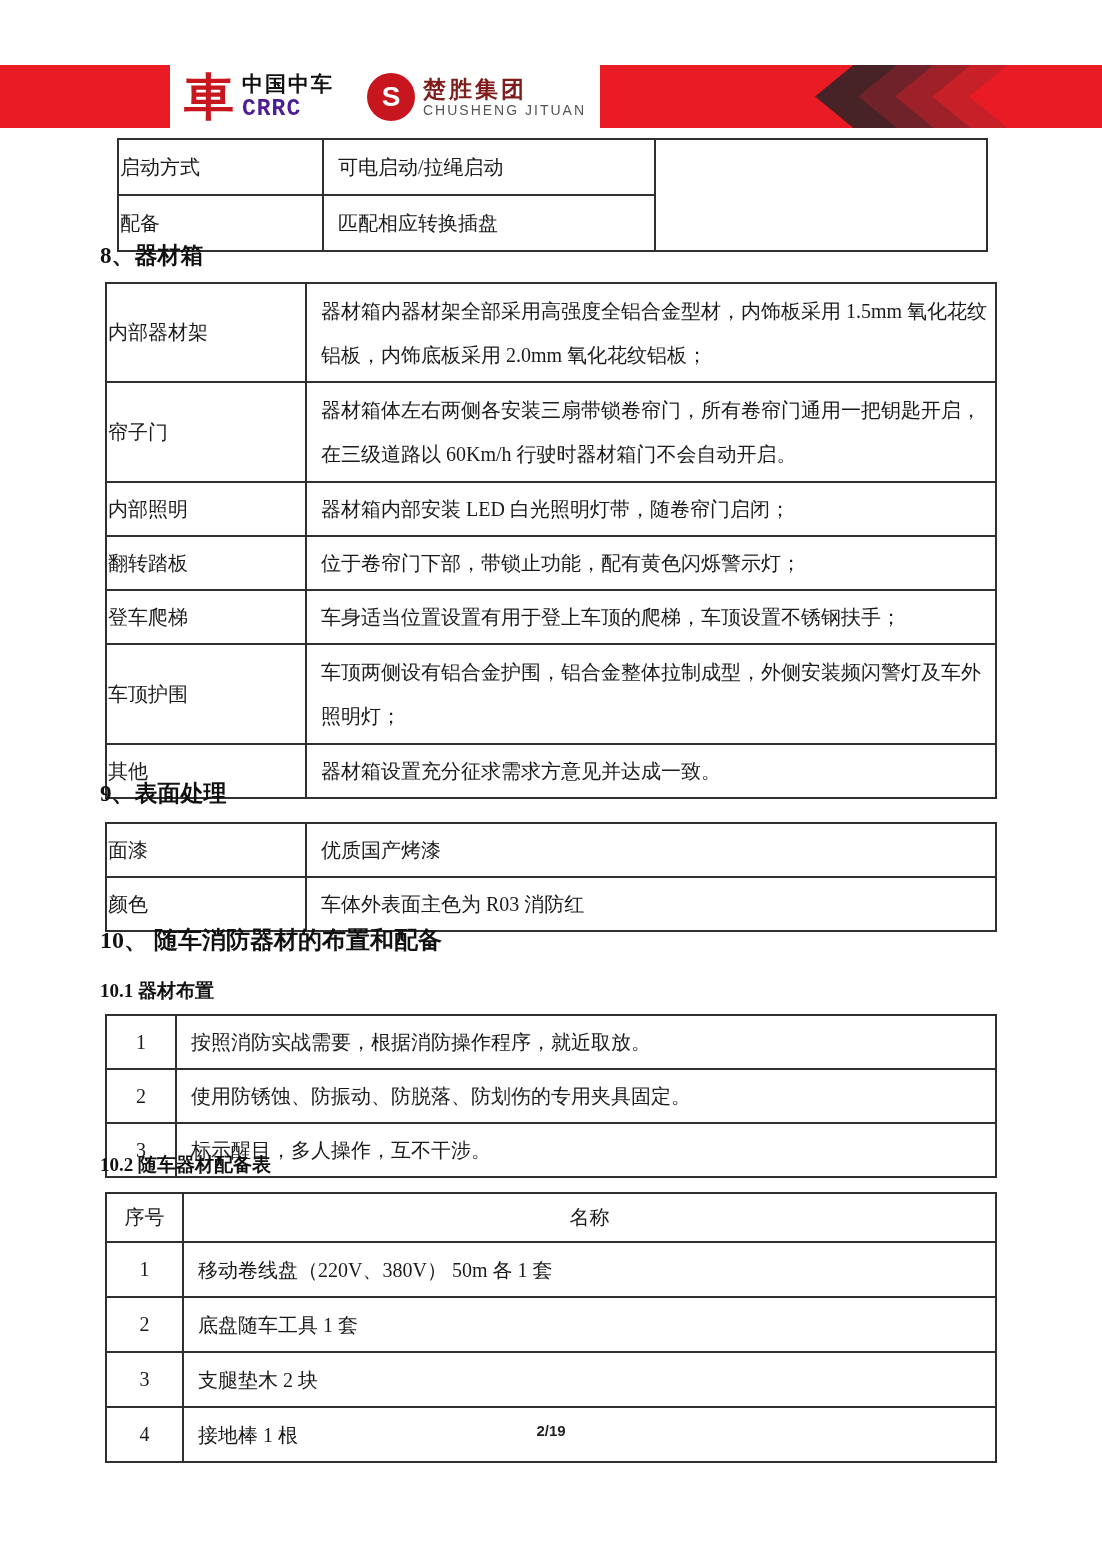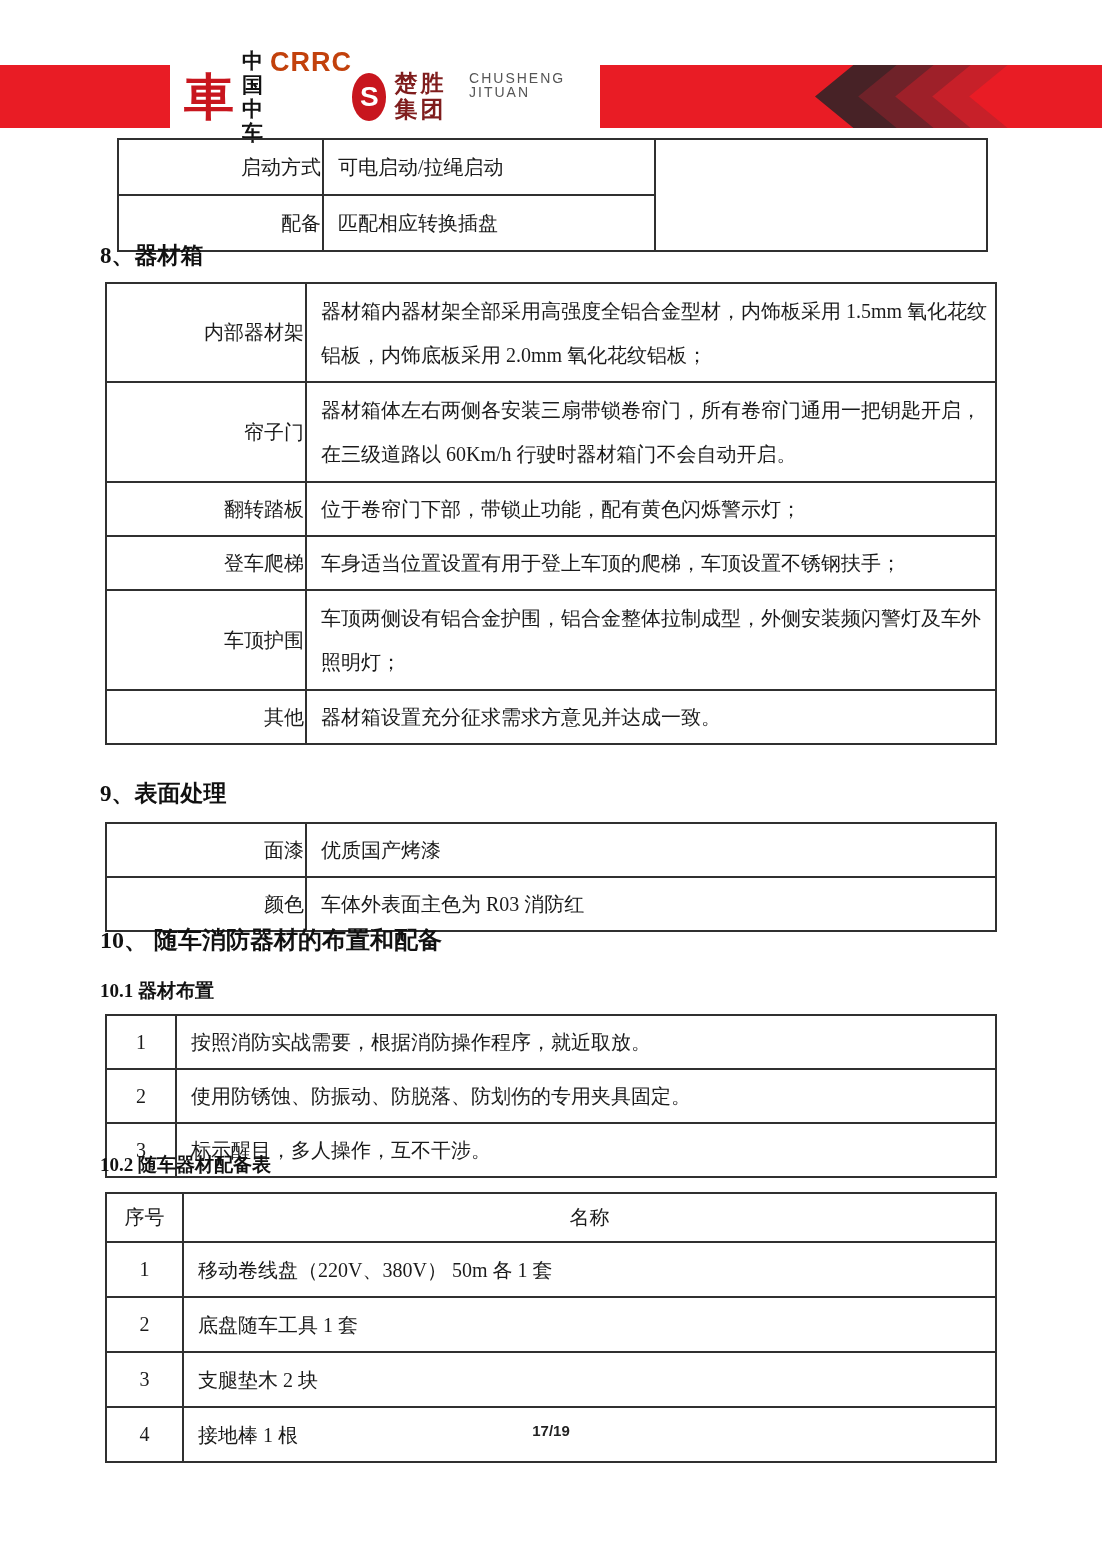--- a/index.html
+++ b/index.html
@@ -7,38 +7,38 @@
     position:relative;width:1102px;height:1559px;background:#fff;overflow:hidden;
     font-family:"Liberation Serif","DejaVu Serif",serif;color:#1b1b1b;
   }
   
   .band{position:absolute;left:0;top:65px;width:1102px;height:63px;background:#e91c25;}
   .band-gap{position:absolute;left:170px;top:0;width:430px;height:63px;background:#ffffff;
     display:flex;align-items:center;justify-content:space-between;padding:0 14px;box-sizing:border-box;}
   .logo{display:flex;align-items:center;gap:8px;}
   .crrc-mark{font-size:50px;line-height:50px;font-weight:bold;color:#c8161e;
     font-family:"Liberation Serif",serif;}
-  .logo-text{display:flex;flex-direction:row;justify-content:flex-end;}
+  .logo-text{display:flex;flex-direction:column;justify-content:flex-end;}
   .logo-cn{font-size:21px;font-weight:bold;color:#111;line-height:24px;letter-spacing:2px;}
-  .logo-en{font-size:27px;font-weight:bold;color:#c2410c;line-height:26px;letter-spacing:1px;
-    font-family:Liberation Sans, sans-serif;}
+  .logo-en{font-size:23px;font-weight:bold;color:#4c1d95;line-height:26px;letter-spacing:1px;
+    font-family:Liberation Mono, monospace;}
   .cs-circle{width:48px;height:48px;border-radius:50%;background:#c8161e;color:#fff;
     display:flex;align-items:center;justify-content:center;font-size:28px;font-weight:bold;
     font-family:"Liberation Sans",sans-serif;}
   .cs-cn{font-size:23px;font-weight:bold;color:#7f1d1d;line-height:26px;letter-spacing:3px;}
   .cs-en{font-size:14px;color:#555;line-height:14px;letter-spacing:2px;
     font-family:"Liberation Sans",sans-serif;}
   .chev{position:absolute;top:0;height:63px;width:120px;
     clip-path:polygon(32% 0,68% 0,36% 50%,68% 100%,32% 100%,0 50%);}
   
   table.tbl{position:absolute;border-collapse:collapse;table-layout:fixed;
     font-size:20px;color:#1b1b1b;}
   table.tbl td,table.tbl th{border:2px solid #303030;vertical-align:middle;
     font-weight:normal;overflow:hidden;}
-  td.lbl{text-align:right;}
+  td.lbl{text-align:left;}
   td.val{text-align:left;padding:4px 2px 4px 14px;line-height:44px;}
   td.num{text-align:center;}
   th.hdr{text-align:center;font-weight:bold;}
   tr.h41 td{height:41px;}
   tr.h43 td{height:43px;}
   tr.h44 td{height:44px;}
   tr.h45 td,tr.h45 th{height:45px;}
   tr.h46 td{height:46px;}
   tr.h89 td{height:89px;}
   tr.h90 td{height:90px;}
@@ -104,20 +104,24 @@
     <tbody>
       <tr class="h89">
         <td class="lbl">内部器材架</td>
         <td class="val">器材箱内器材架全部采用高强度全铝合金型材，内饰板采用 1.5mm 氧化花纹铝板，内饰底板采用 2.0mm 氧化花纹铝板；</td>
       </tr>
       <tr class="h90">
         <td class="lbl">帘子门</td>
         <td class="val">器材箱体左右两侧各安装三扇带锁卷帘门，所有卷帘门通用一把钥匙开启，在三级道路以 60Km/h 行驶时器材箱门不会自动开启。</td>
       </tr>
       <tr class="h43">
+        <td class="lbl">内部照明</td>
+        <td class="val">器材箱内部安装 LED 白光照明灯带，随卷帘门启闭；</td>
+      </tr>
+      <tr class="h43">
         <td class="lbl">翻转踏板</td>
         <td class="val">位于卷帘门下部，带锁止功能，配有黄色闪烁警示灯；</td>
       </tr>
       <tr class="h43">
         <td class="lbl">登车爬梯</td>
         <td class="val">车身适当位置设置有用于登上车顶的爬梯，车顶设置不锈钢扶手；</td>
       </tr>
       <tr class="h90">
         <td class="lbl">车顶护围</td>
         <td class="val">车顶两侧设有铝合金护围，铝合金整体拉制成型，外侧安装频闪警灯及车外照明灯；</td>
@@ -194,15 +198,15 @@
         <td class="num">3</td>
         <td class="val">支腿垫木 2 块</td>
       </tr>
       <tr class="h45">
         <td class="num">4</td>
         <td class="val">接地棒 1 根</td>
       </tr>
     </tbody>
   </table>
 
-  <div class="footer">17/19</div>
+  <div class="footer">2/19</div>
 
 </div>
 
 </body></html>

